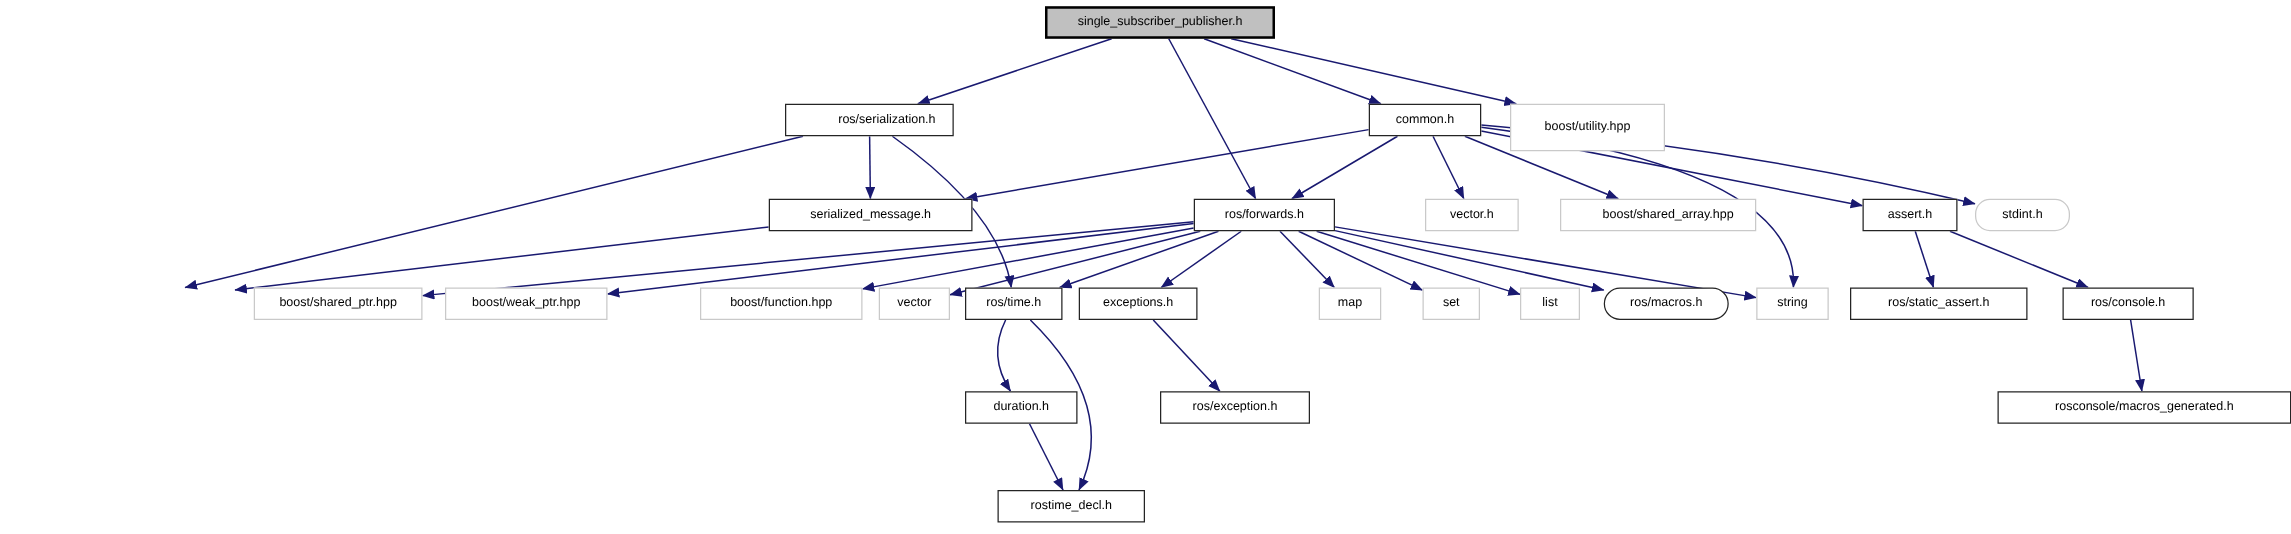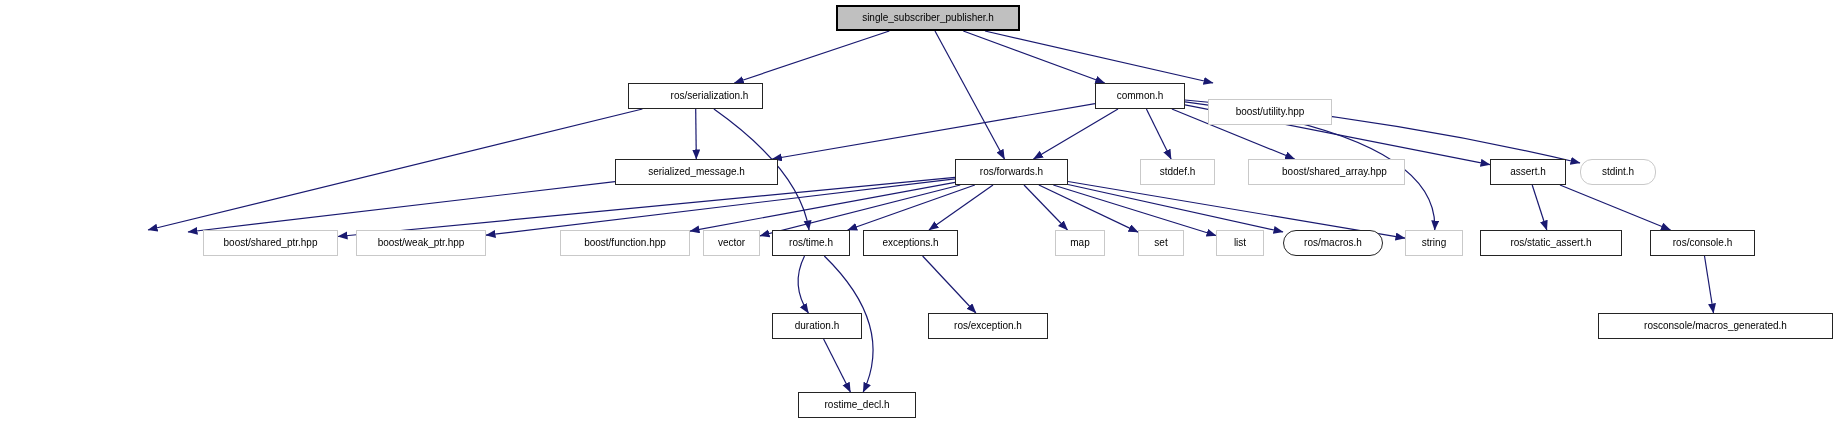--- a/index.html
+++ b/index.html
@@ -83,31 +83,31 @@
 
 <div class="node root" style="left: 836px; top: 5px; width: 184px; height: 26px;">
       <span>single_subscriber_publisher.h</span>
     </div>
     <div class="node internal" style="left: 628px; top: 83px; width: 135px; height: 26px; padding-left: 28px;">
       <span>ros/serialization.h</span>
     </div>
     <div class="node internal" style="left: 1095px; top: 83px; width: 90px; height: 26px;">
       <span>common.h</span>
     </div>
-    <div class="node external" style="left: 1208px; top: 99px; width: 124px; height: 26px;">
+    <div class="node external" style="left: 1208px; top: 83px; width: 124px; height: 38px;">
       <span>boost/utility.hpp</span>
     </div>
     <div class="node internal" style="left: 615px; top: 159px; width: 163px; height: 26px;">
       <span>serialized_message.h</span>
     </div>
     <div class="node internal" style="left: 955px; top: 159px; width: 113px; height: 26px;">
       <span>ros/forwards.h</span>
     </div>
     <div class="node external" style="left: 1140px; top: 159px; width: 75px; height: 26px;">
-      <span>stddef.h</span>
+      <span>vector.h</span>
     </div>
     <div class="node external" style="left: 1248px; top: 159px; width: 157px; height: 26px; padding-left: 16px;">
       <span>boost/shared_array.hpp</span>
     </div>
     <div class="node internal" style="left: 1490px; top: 159px; width: 76px; height: 26px;">
       <span>assert.h</span>
     </div>
     <div class="node external" style="left: 1580px; top: 159px; width: 76px; height: 26px; border-radius: 12px;">
       <span>stdint.h</span>
     </div>

